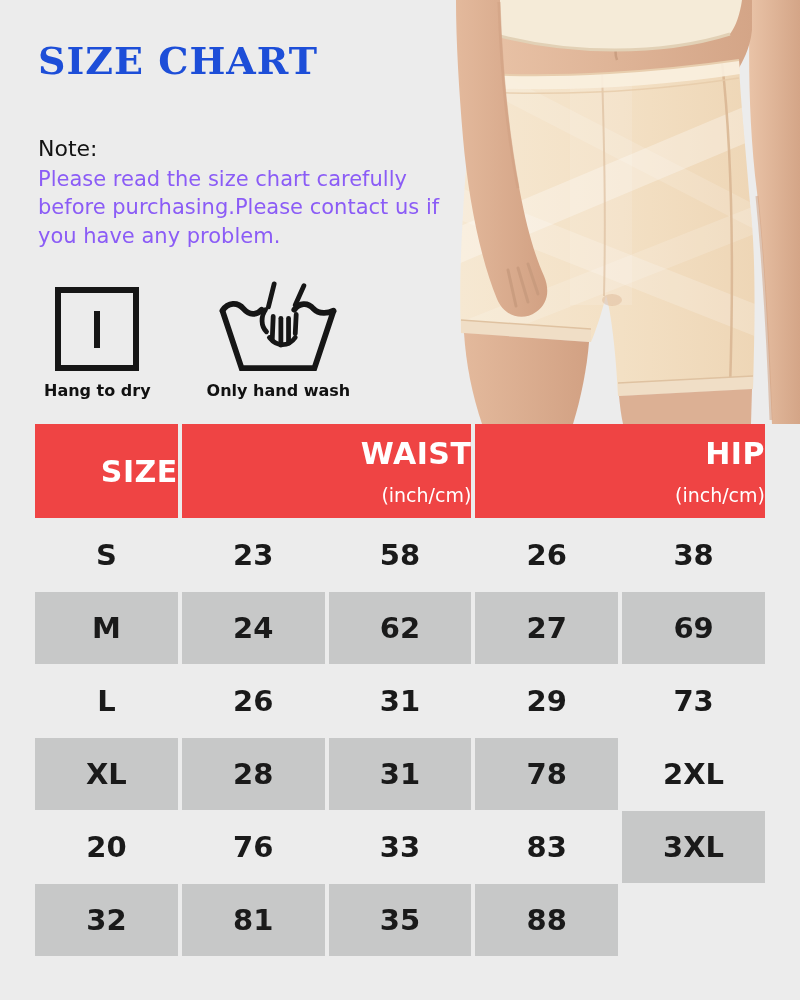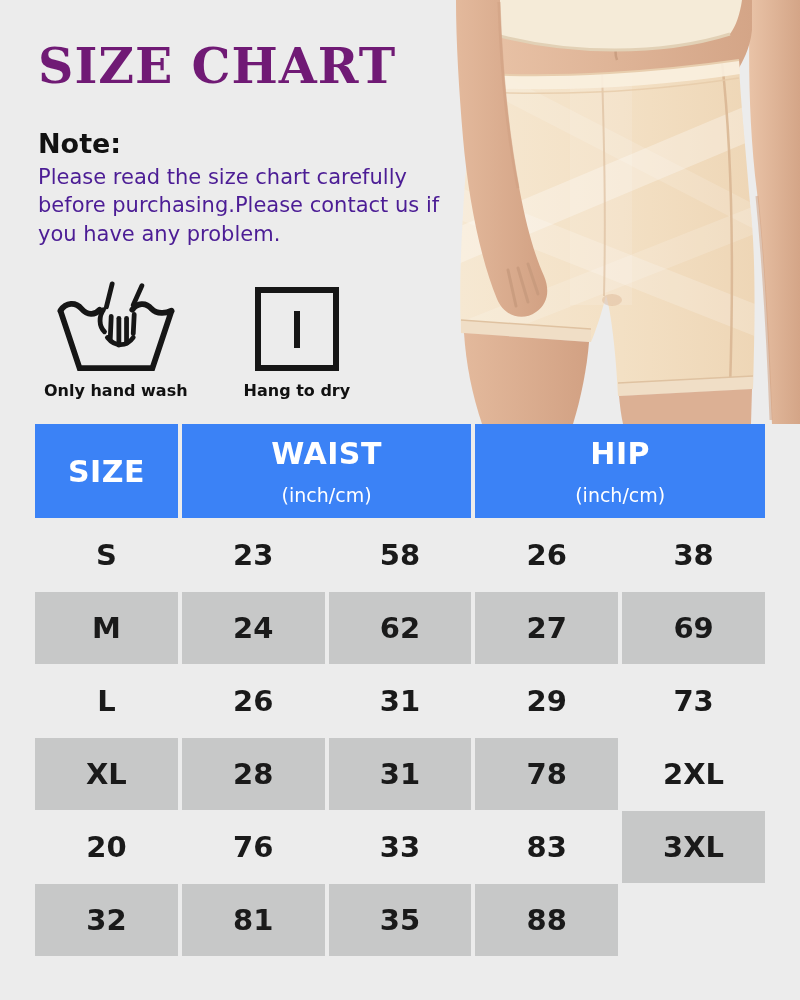--- a/index.html
+++ b/index.html
@@ -7,43 +7,43 @@
   .page {
     position:relative; width:800px; height:1000px;
     background:#ececec; overflow:hidden; margin:0 auto;
     font-family:"DejaVu Sans","Liberation Sans",sans-serif;
     color:#161616;
   }
   
   .intro { position:absolute; left:38px; top:40px; width:440px; }
   .title {
     font-family:"DejaVu Serif","Liberation Serif",serif;
-    font-weight:700; font-size:49px; letter-spacing:1px;
-    color:#701a75; line-height:1.1;
-  }
-  .note-label { margin-top:34px; font-size:27px; font-weight:700; color:#121212; }
-  .note-text { margin-top:4px; font-size:21px; line-height:1.36; color:#4c1d95; width:436px; }
+    font-weight:700; font-size:38px; letter-spacing:1px;
+    color:#1d4ed8; line-height:1.1;
+  }
+  .note-label { margin-top:54px; font-size:22px; font-weight:400; color:#121212; }
+  .note-text { margin-top:4px; font-size:21px; line-height:1.36; color:#8b5cf6; width:436px; }
   
   .care { position:absolute; left:44px; top:278px; display:flex; gap:56px; }
   .care-item { display:flex; flex-direction:column; align-items:center; }
   .care-icon-box { height:94px; display:flex; align-items:flex-end; justify-content:center; }
   .care-label { margin-top:9px; font-size:16px; font-weight:700; color:#111; white-space:nowrap; }
   
   .photo { position:absolute; top:0; right:0; width:380px; height:424px; }
   
   .size-table {
     position:absolute; left:35px; top:424px; width:730px;
     display:grid;
     grid-template-columns:repeat(5,1fr);
     grid-template-rows:94px repeat(6,72px);
     column-gap:4px; row-gap:1px;
   }
   .th {
-    background:#3b82f6; color:#ffffff;
-    display:flex; flex-direction:column; align-items:center; justify-content:center;
+    background:#ef4444; color:#ffffff;
+    display:flex; flex-direction:column; align-items:flex-end; justify-content:center;
   }
   .th-size { grid-column:1; }
   .th-waist { grid-column:2 / span 2; }
   .th-hip { grid-column:4 / span 2; }
   .th .main { font-size:30px; font-weight:700; letter-spacing:.5px; }
   .th .sub { font-size:19px; font-weight:400; margin-top:13px; }
   .td {
     display:flex; align-items:center; justify-content:center;
     font-size:29px; font-weight:700; color:#1a1a1a;
   }
@@ -119,20 +119,29 @@
     </svg>
   </div>
 
   <div class="intro">
     <div class="title">SIZE CHART</div>
     <div class="note-label">Note:</div>
     <div class="note-text">Please read the size chart carefully before purchasing.Please contact us if you have any problem.</div>
   </div>
 
   <div class="care">
+    <div class="care-item">
+      <div class="care-icon-box">
+        <svg width="86" height="86" viewBox="0 0 86 86" fill="none">
+          <rect x="4" y="4" width="78" height="78" stroke="#161616" stroke-width="6"></rect>
+          <line x1="43" y1="25" x2="43" y2="62" stroke="#161616" stroke-width="6"></line>
+        </svg>
+      </div>
+      <div class="care-label">Hang to dry</div>
+    </div>
     <div class="care-item">
       <div class="care-icon-box">
         <svg width="126" height="92" viewBox="0 0 126 96" fill="none">
           <g stroke="#161616" stroke-width="6">
             <path d="M5 32 L25 92 H101 L121 32"></path>
             <path d="M5 32 C11 23 21 23 27 30 C33 37 41 37 46 31" stroke-linecap="round"></path>
             <path d="M80 31 C85 24 94 23 100 30 C106 36 115 35 121 32" stroke-linecap="round"></path>
           </g>
           <g stroke="#161616" stroke-width="5" stroke-linecap="round">
             <path d="M59 4 L53 28"></path>
@@ -141,29 +150,20 @@
             <path d="M58 38 L57 62"></path>
             <path d="M66 40 L66 68"></path>
             <path d="M74 40 L74 66"></path>
             <path d="M82 36 L81 56"></path>
             <path d="M54 60 C62 70 74 70 81 60" fill="none"></path>
           </g>
         </svg>
       </div>
       <div class="care-label">Only hand wash</div>
     </div>
-    <div class="care-item">
-      <div class="care-icon-box">
-        <svg width="86" height="86" viewBox="0 0 86 86" fill="none">
-          <rect x="4" y="4" width="78" height="78" stroke="#161616" stroke-width="6"></rect>
-          <line x1="43" y1="25" x2="43" y2="62" stroke="#161616" stroke-width="6"></line>
-        </svg>
-      </div>
-      <div class="care-label">Hang to dry</div>
-    </div>
   </div>
 
   <div class="size-table">
     <div class="th th-size">
       <span class="main">SIZE</span>
     </div>
     <div class="th th-waist">
       <span class="main">WAIST</span>
       <span class="sub">(inch/cm)</span>
     </div>

